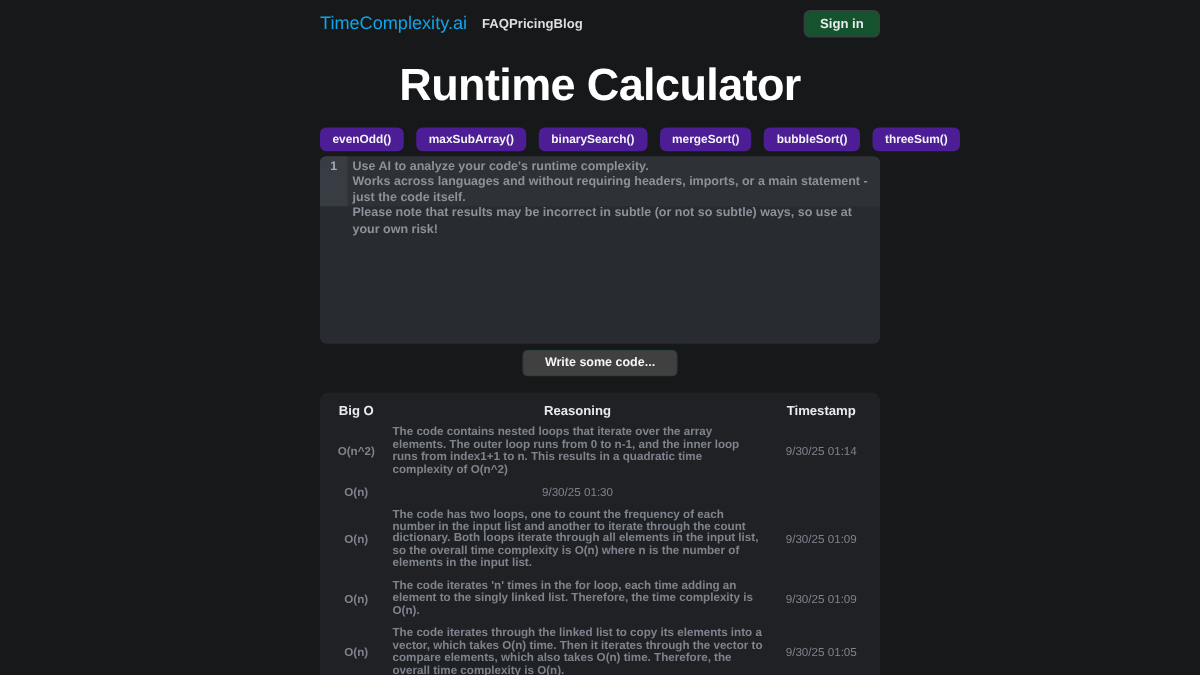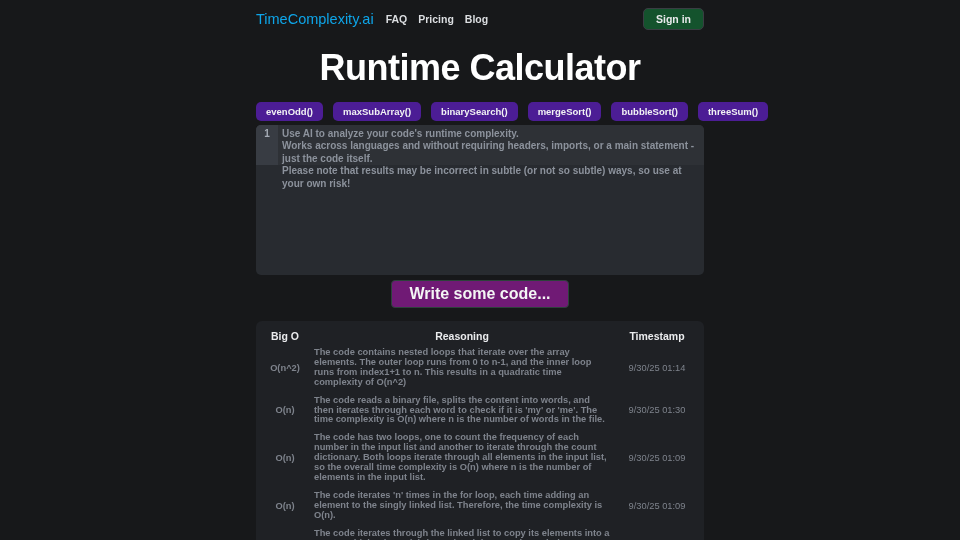--- a/index.html
+++ b/index.html
@@ -17,21 +17,21 @@
     display: flex;
     align-items: center;
   }
   .brand {
     font-size: 14.5px;
     font-weight: 500;
     color: #0ea5e9;
     cursor: pointer;
     white-space: nowrap;
   }
-  .nav-links { display: flex; align-items: center; margin-left: 12px; gap: 11px; }
+  .nav-links { display: flex; align-items: center; margin-left: 12px; }
   .nav-link {
     font-size: 10.5px;
     font-weight: 700;
     color: #dcdee1;
     cursor: pointer;
     white-space: nowrap;
   }
   .signin-btn {
     margin-left: auto;
     background: #14532d;
@@ -118,25 +118,25 @@
     padding-right: 6px;
     font-size: 10px;
     font-weight: 600;
     color: #8c929c;
     line-height: 12.4px;
   }
 
   
   .submit-row { margin-top: 5px; text-align: center; }
   .submit-btn {
-    background: #701a75;
+    background: #404040;
     border: 1px solid #2c423a;
     border-radius: 4px;
     color: #f4f6f5;
-    font-size: 16px;
+    font-size: 10px;
     font-weight: 700;
     padding: 4px 17px;
     cursor: pointer;
     font-family: inherit;
   }
 
   
   .results {
     margin-top: 13px;
     background: #1f2125;
@@ -229,21 +229,20 @@
     </div>
 
     <div class="t-row">
       <div class="cell-bigo">O(n^2)</div>
       <div class="cell-reason">The code contains nested loops that iterate over the array elements. The outer loop runs from 0 to n-1, and the inner loop runs from index1+1 to n. This results in a quadratic time complexity of O(n^2)</div>
       <div class="cell-time">9/30/25 01:14</div>
     </div>
 
     <div class="t-row">
       <div class="cell-bigo">O(n)</div>
-      <div class="cell-reason">The code reads a binary file, splits the content into words, and then iterates through each word to check if it is 'my' or 'me'. The time complexity is O(n) where n is the number of words in the file.</div>
       <div class="cell-time">9/30/25 01:30</div>
     </div>
 
     <div class="t-row">
       <div class="cell-bigo">O(n)</div>
       <div class="cell-reason">The code has two loops, one to count the frequency of each number in the input list and another to iterate through the count dictionary. Both loops iterate through all elements in the input list, so the overall time complexity is O(n) where n is the number of elements in the input list.</div>
       <div class="cell-time">9/30/25 01:09</div>
     </div>
 
     <div class="t-row">

